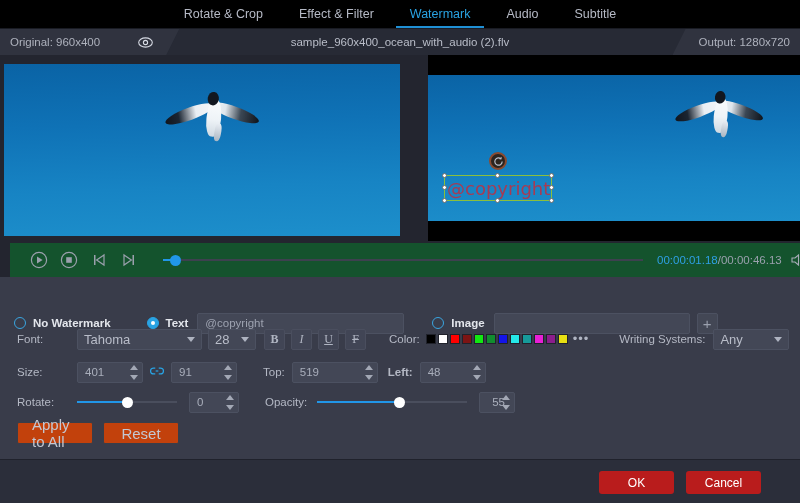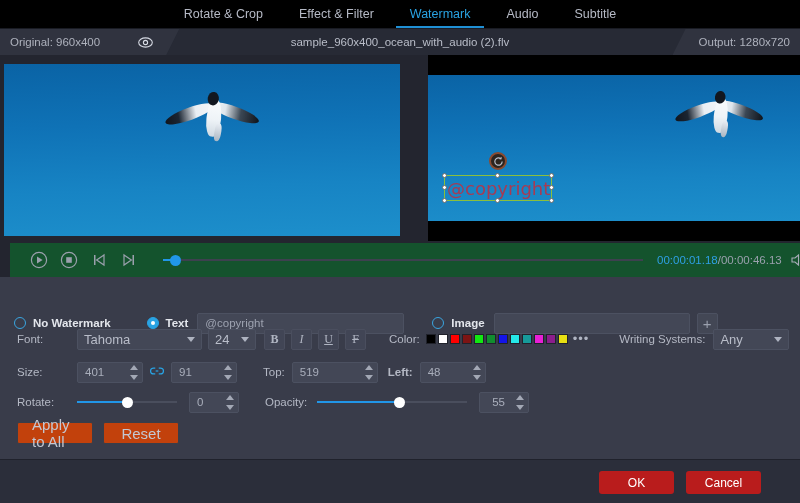--- a/index.html
+++ b/index.html
@@ -434,21 +434,21 @@
       <div class="plusbtn" style="margin-left:7px;">+</div>
     </div>
 
     <div class="row row2">
       <span class="lbl" style="margin-left:17px; width:60px;">Font:</span>
       <div class="sel" style="width:125px;">
         <span>Tahoma</span>
         <span class="caret"></span>
       </div>
       <div class="sel" style="margin-left:6px; width:48px;">
-        <span>24</span>
+        <span>28</span>
         <span class="caret"></span>
       </div>
       <div class="sbtn" style="margin-left:8px; font-weight:bold;">B</div>
       <div class="sbtn" style="margin-left:6px; font-style:italic;">I</div>
       <div class="sbtn" style="margin-left:6px; text-decoration:underline;">U</div>
       <div class="sbtn" style="margin-left:6px; text-decoration:line-through;">F</div>
 
       <span class="lbl" style="margin-left:23px;">Color:</span>
       <span id="swatches" style="margin-left:6px; display:flex; gap:2px;">
           <span class="swatch" style="background: rgb(0, 0, 0);"></span>
@@ -529,21 +529,21 @@
             <i class="dn"></i>
           </span>
       </div>
 
       <span class="lbl" style="margin-left:26px;">Opacity:</span>
       <div class="slider" id="op-slider" style="margin-left:10px; width:150px;">
         <span class="track"></span>
         <span class="fill" style="width: 82.5px;"></span>
         <span class="knob" style="left: 77px;"></span>
       </div>
-      <div class="spin" style="margin-left:12px; width:50px;padding-left:12px;">
+      <div class="spin" style="margin-left:12px; width:36px;padding-left:12px;">
         <span>55</span>
         <span class="arrows">
             <i class="up"></i>
             <i class="dn"></i>
           </span>
       </div>
     </div>
 
     <div class="row row5">
       <div class="pbtn" style="margin-left:17px; width:76px;">Apply to All</div>

